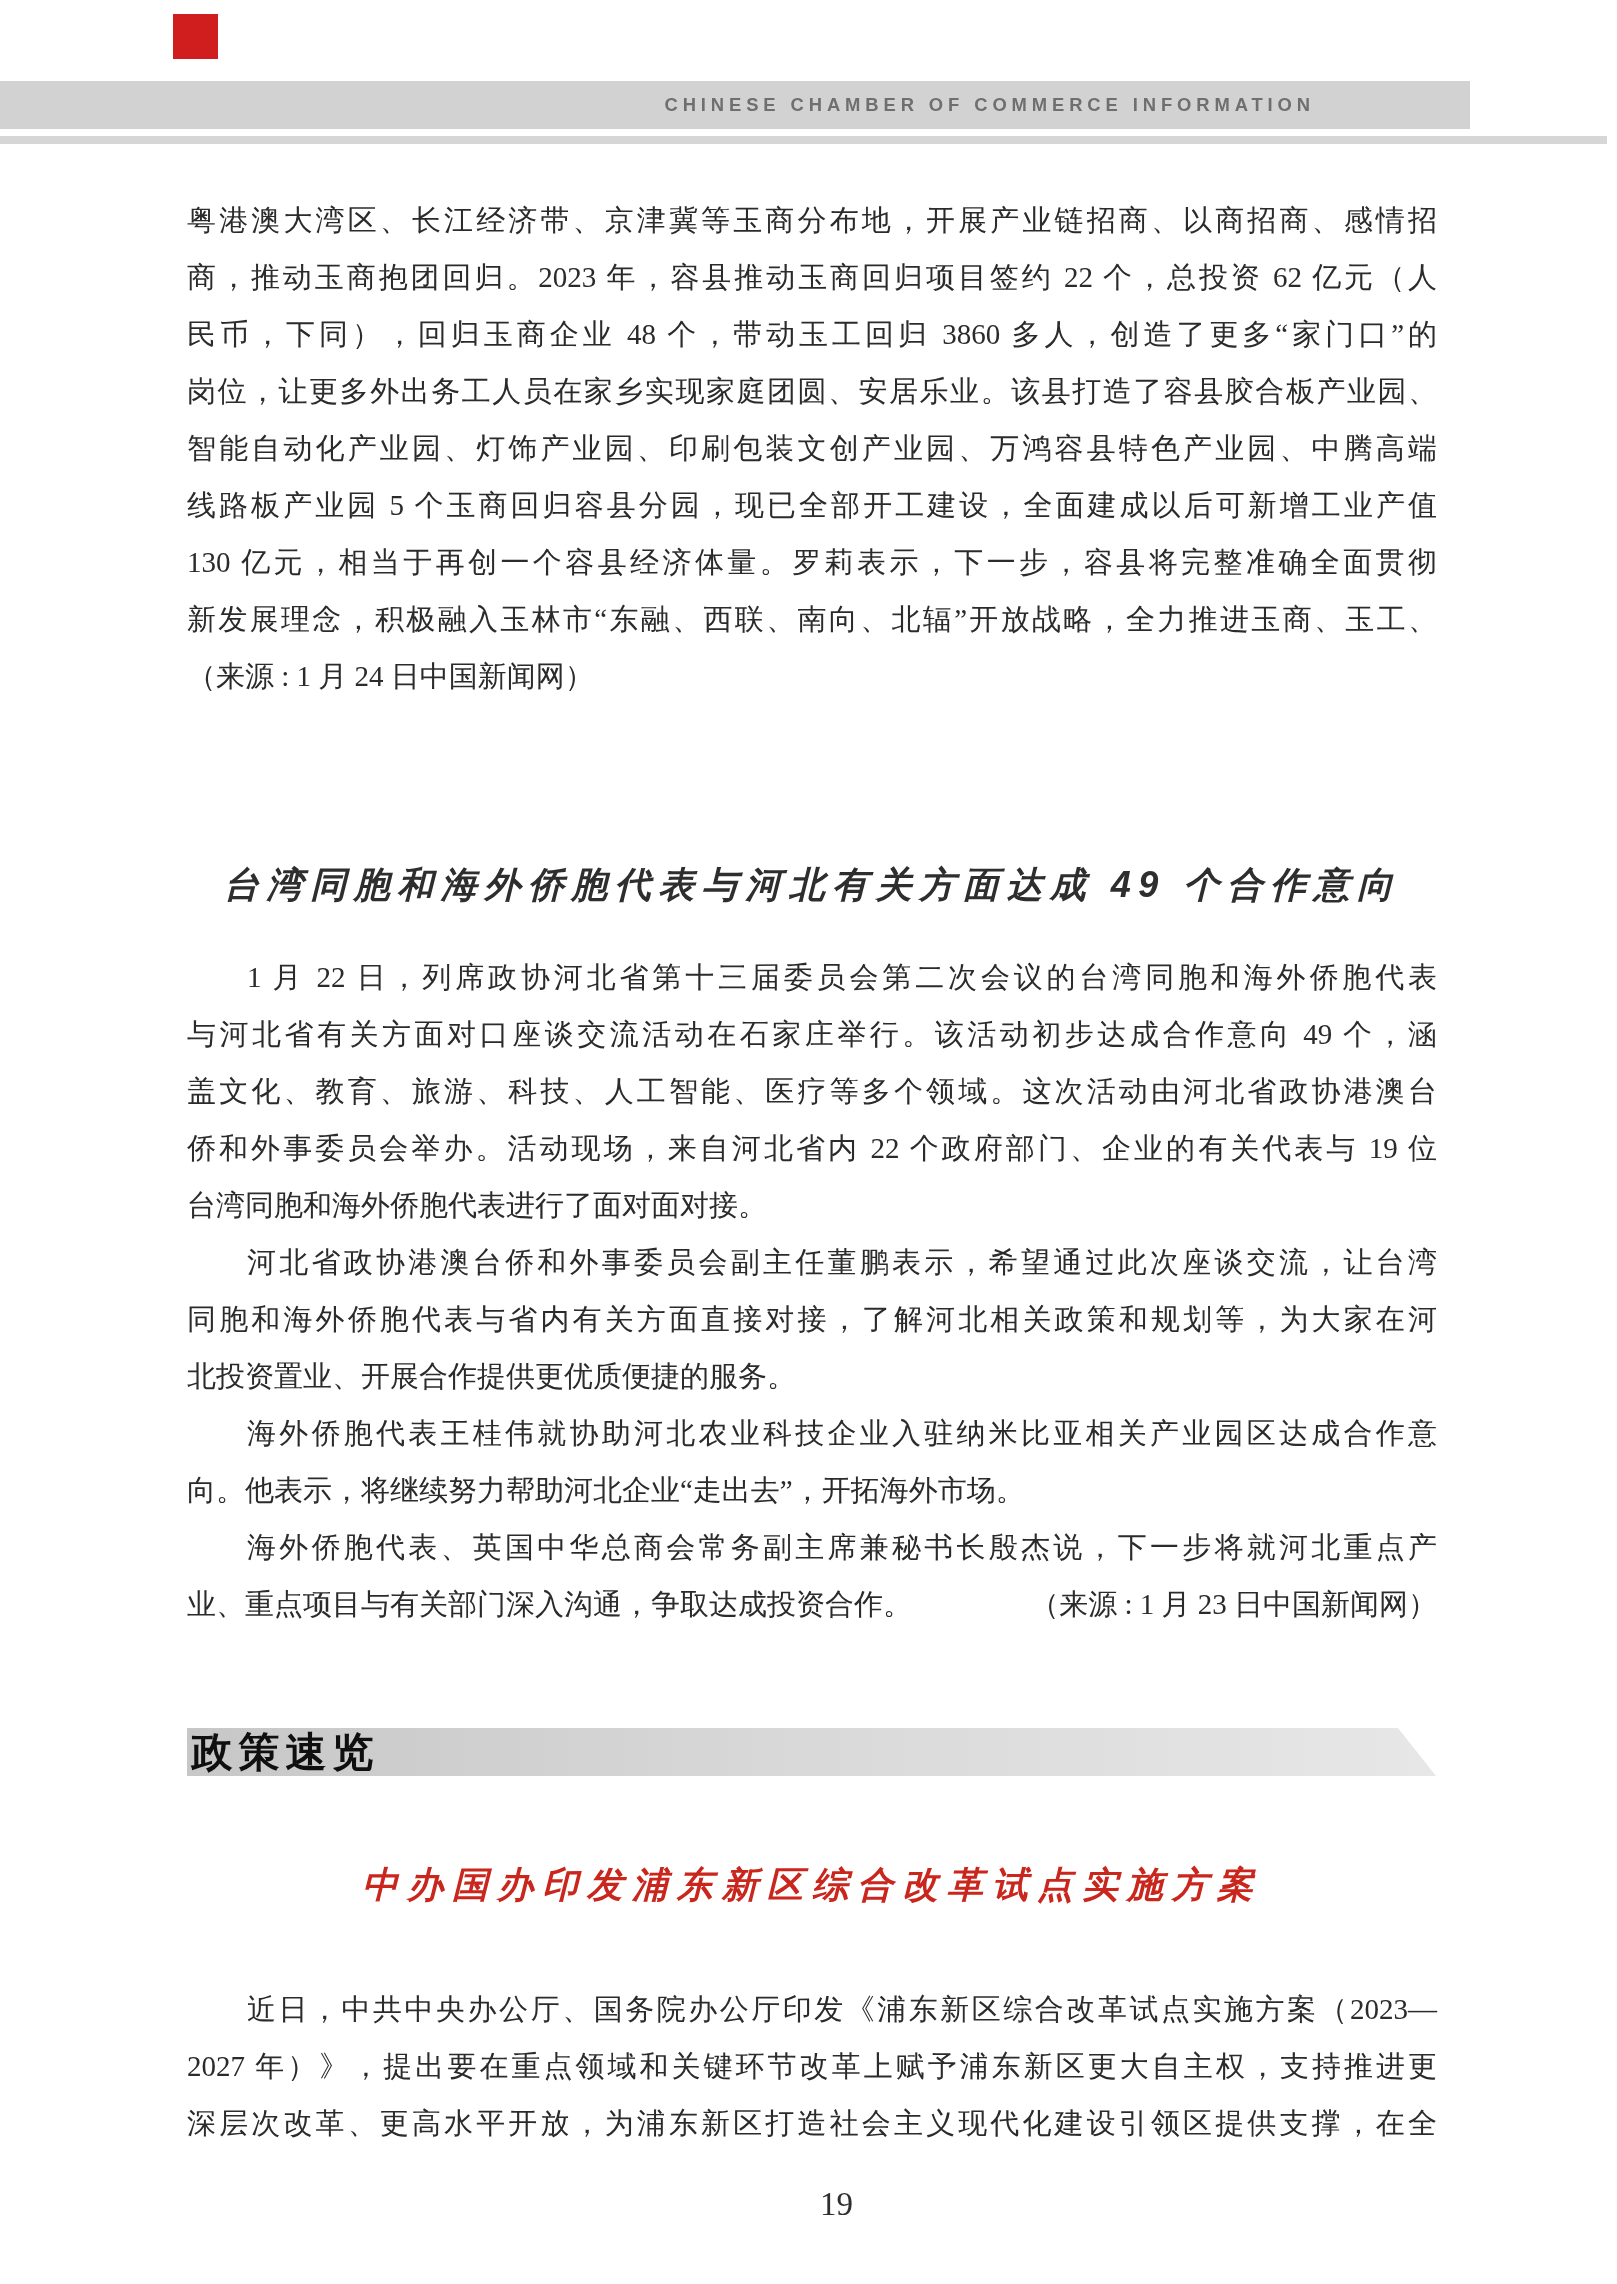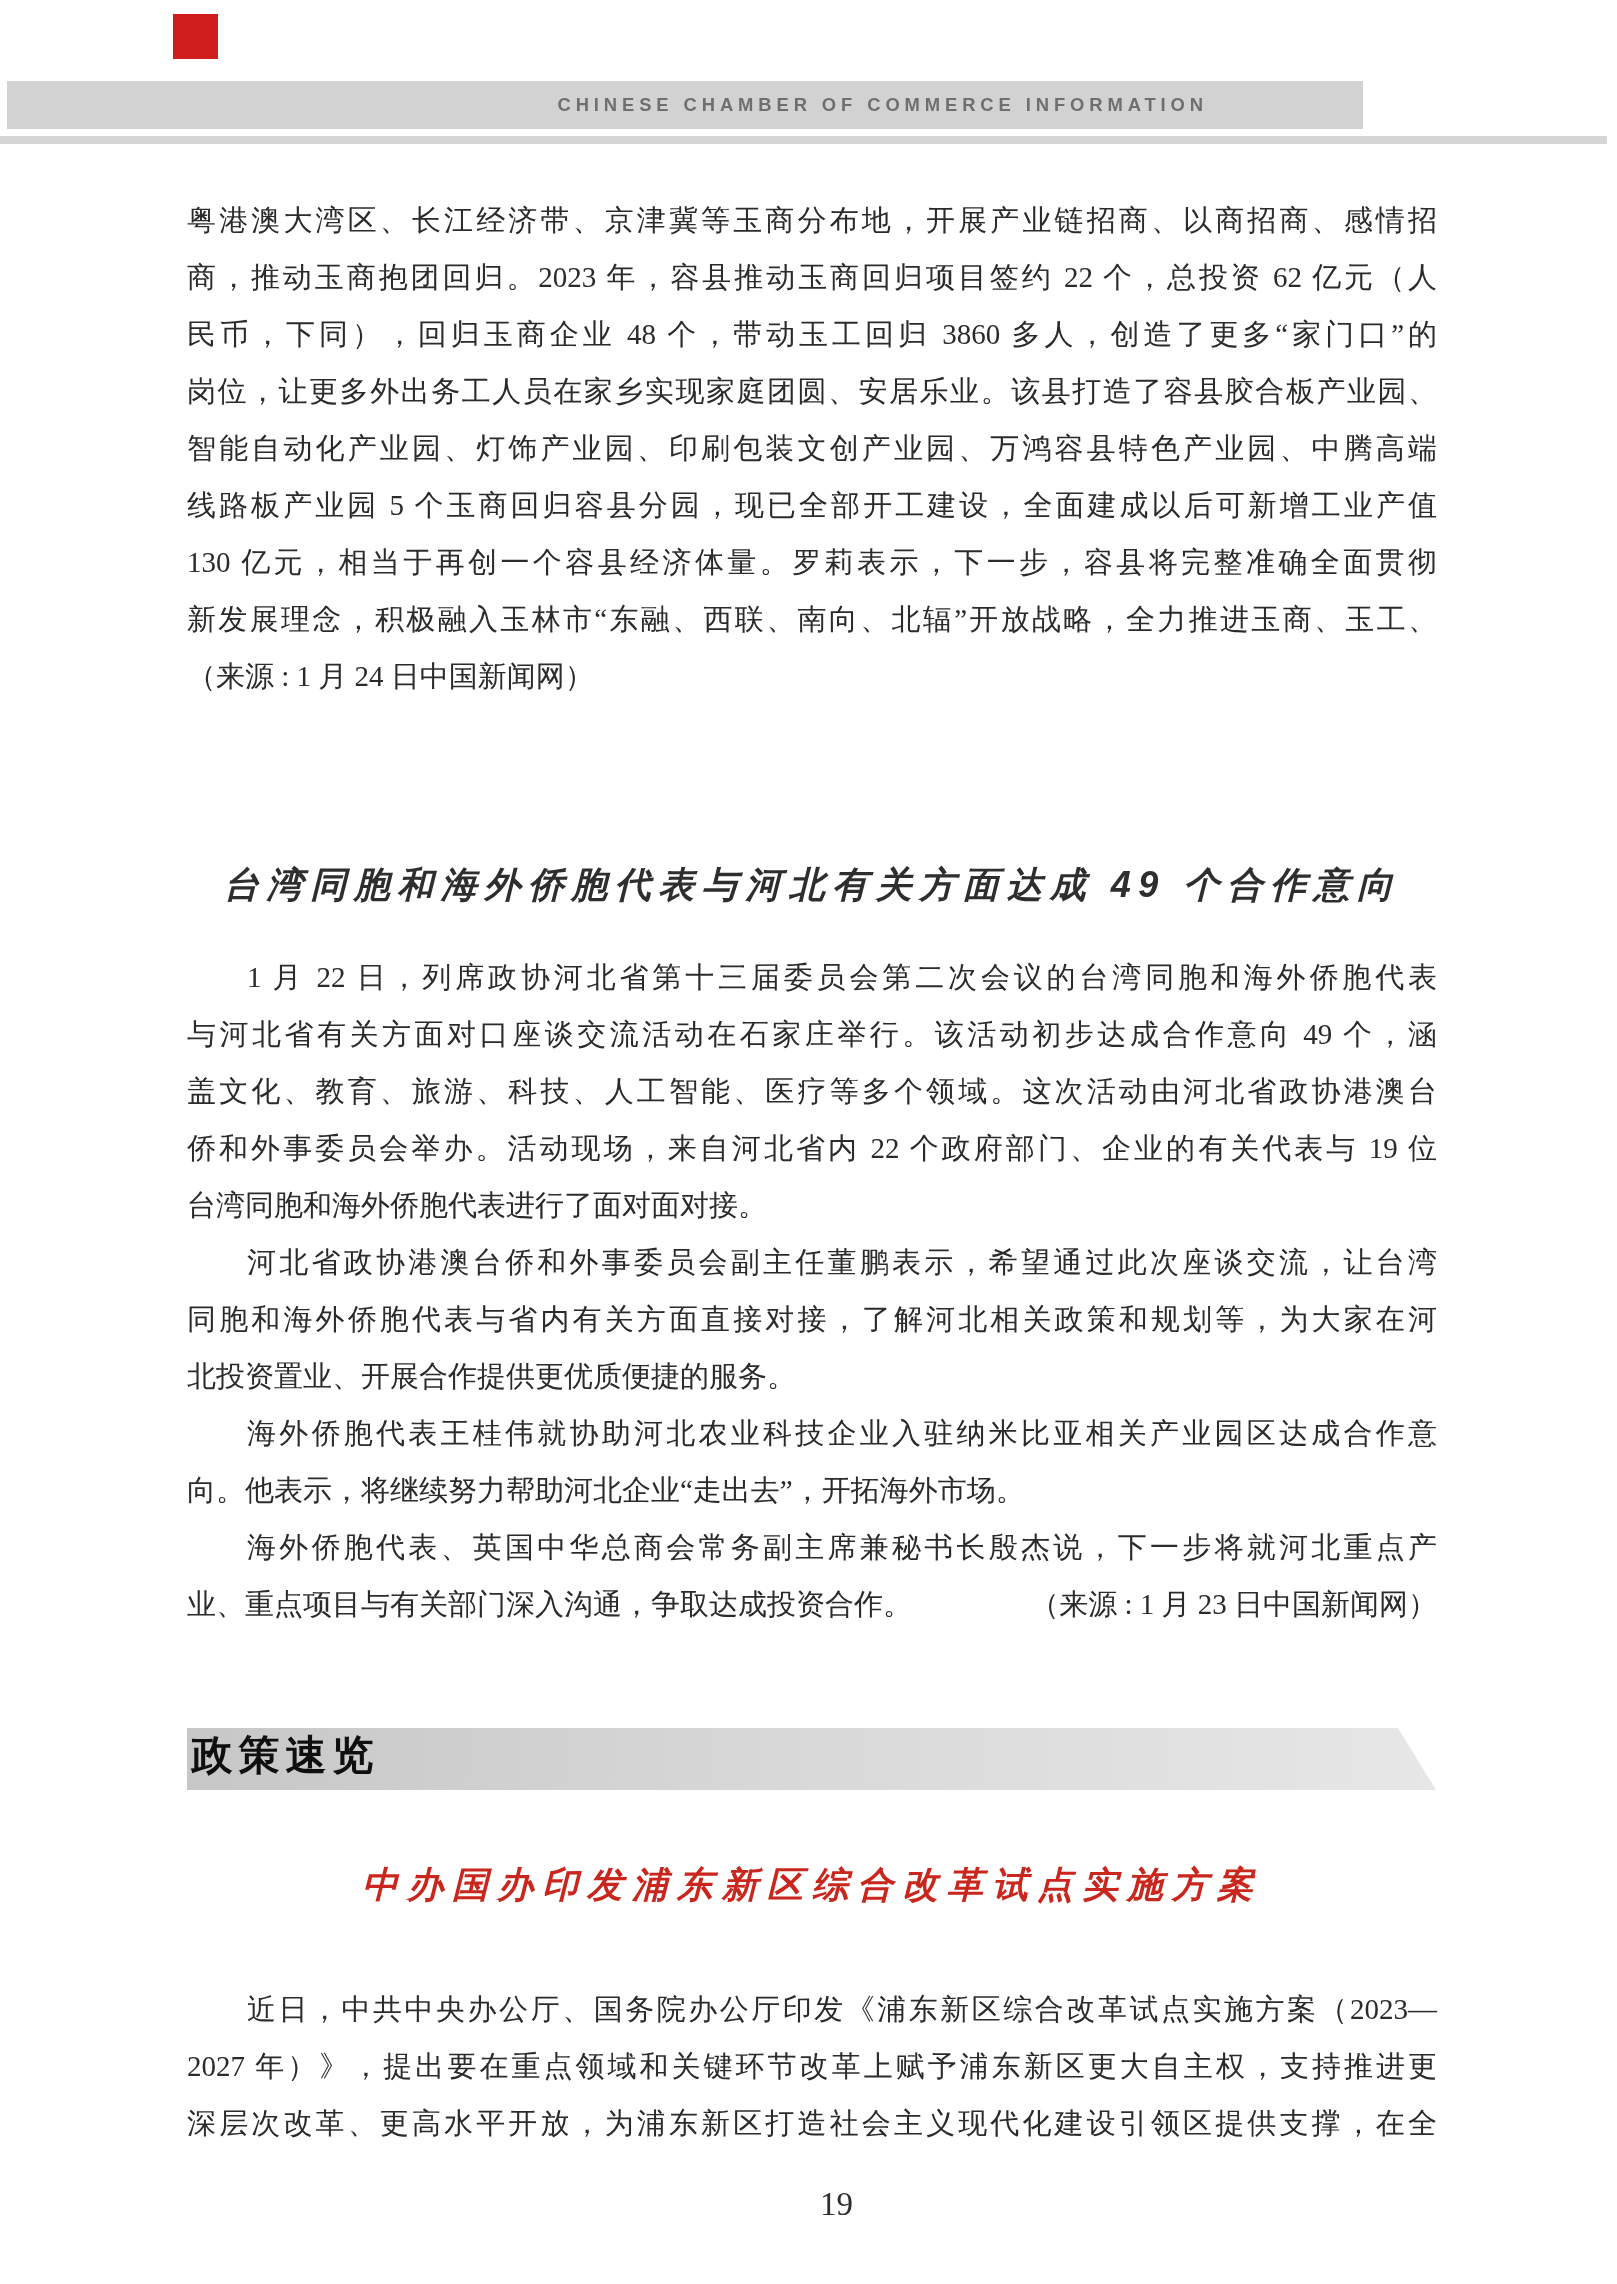--- a/index.html
+++ b/index.html
@@ -9,45 +9,45 @@
     --text-dark:#2b2b2b;
     --header-gray:#6f6f6f;
   }
   html,body{margin:0;padding:0;background:#ffffff;}
   .page{
     position:relative;width:1617px;height:2284px;background:#ffffff;overflow:hidden;
     font-family:"Liberation Serif","DejaVu Serif",serif;color:var(--text-dark);
   }
   .red-marker{position:absolute;left:173px;top:13.5px;width:45px;height:45px;background:var(--marker-red);}
   .header-bar{
-    position:absolute;left:7px;top:81px;width:1356px;height:48px;background:var(--bar-gray);
+    position:absolute;left:0;top:81px;width:1470px;height:48px;background:var(--bar-gray);
     display:flex;align-items:center;justify-content:flex-end;padding-right:155px;box-sizing:border-box;
   }
   .header-title{
     font-family:"Liberation Sans","DejaVu Sans",sans-serif;font-size:18.4px;font-weight:700;
     letter-spacing:4.9px;color:var(--header-gray);white-space:nowrap;
   }
   .header-rule{position:absolute;left:0;top:136px;width:1607px;height:7.5px;background:#d6d6d6;}
   .para{position:absolute;left:187px;width:1250px;font-size:29px;line-height:57px;}
   .line{min-height:57px;}
   .just{text-align:justify;text-align-last:justify;}
   .indent{padding-left:60px;}
   .flexline{display:flex;justify-content:space-between;align-items:baseline;}
   .source{white-space:nowrap;}
   .article-title{
     position:absolute;left:187px;width:1250px;margin:0;text-align:center;
     font-family:"Liberation Sans","DejaVu Sans",sans-serif;font-size:36px;font-weight:700;
     letter-spacing:7.5px;line-height:48px;color:#2e2e2e;white-space:nowrap;font-style:italic;
   }
   .article-title.red{color:var(--accent-red);letter-spacing:9px;}
   .section-bar{
-    position:absolute;left:187px;top:1728px;width:1249px;height:62px;
+    position:absolute;left:187px;top:1728px;width:1249px;height:48px;
     background:linear-gradient(90deg,#c7c7c7 0%,#d9d9d9 50%,#e7e7e7 100%);
     clip-path:polygon(0 0, calc(100% - 38px) 0, 100% 100%, 0 100%);
-    display:flex;
+    display:flex;align-items:center;
   }
   .section-label{
     font-family:"Liberation Serif","DejaVu Serif",serif;font-size:41px;font-weight:700;
     letter-spacing:6px;padding-left:4.5px;color:#0f0f0f;white-space:nowrap;
   }
   .page-number{
     position:absolute;left:0;top:2186px;width:100%;text-align:center;
     font-size:33px;line-height:36px;color:#2f2f2f;
     font-family:"Liberation Serif","DejaVu Serif",serif;
     padding-left:28px;

